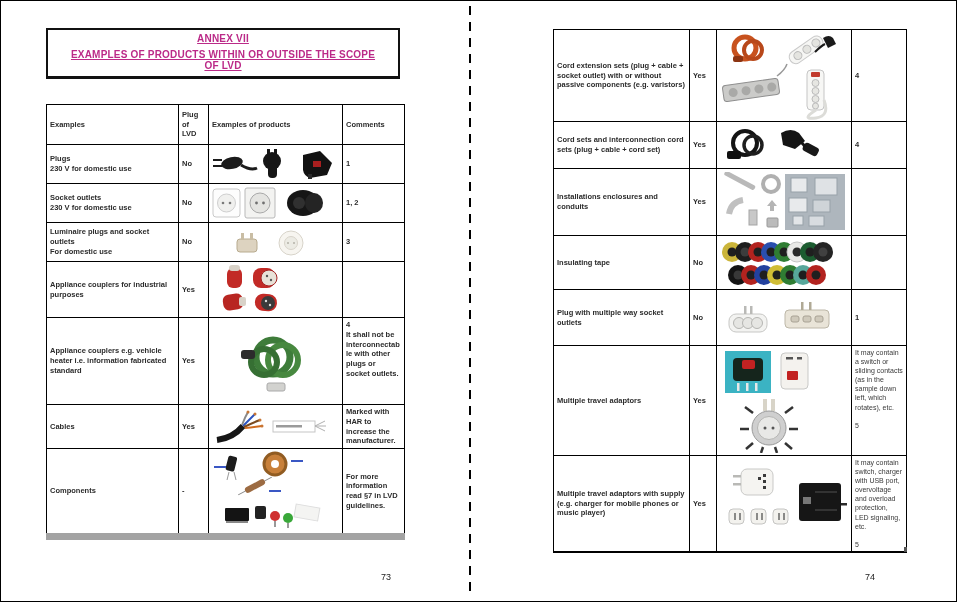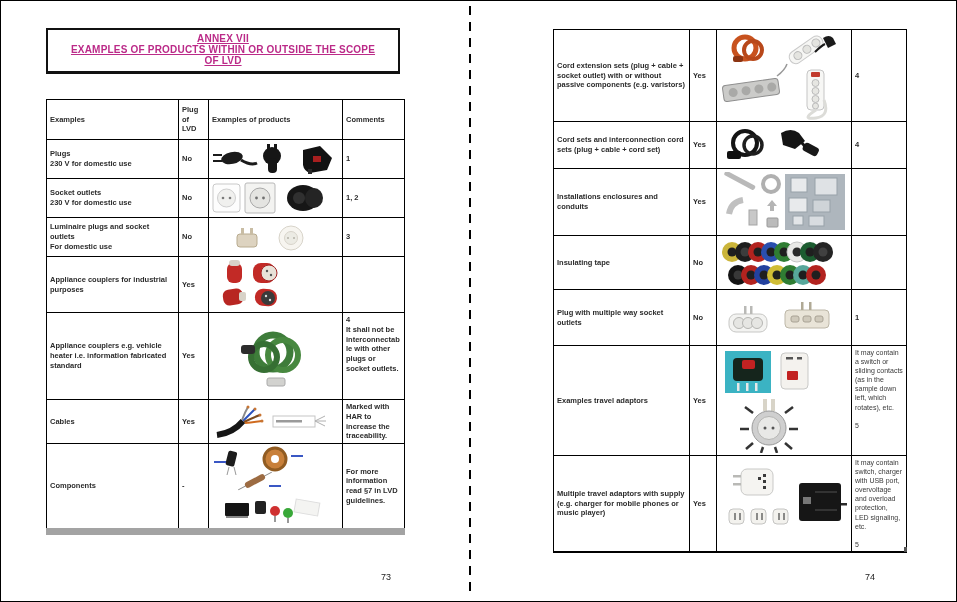--- a/index.html
+++ b/index.html
@@ -5,21 +5,21 @@
   *{box-sizing:border-box;margin:0;padding:0}
   html,body{background:#888}
   .canvas{position:relative;width:957px;height:602px;background:#fff;border:1px solid #000;
           font-family:"Liberation Sans",sans-serif;overflow:hidden}
   .divider{position:absolute;left:468px;top:5px;width:2px;height:592px;
            background:repeating-linear-gradient(to bottom,#000 0,#000 9px,transparent 9px,transparent 16px)}
   .page-left{position:absolute;left:45px;top:27px;width:358px}
   .page-right{position:absolute;left:552px;top:28px;width:353px}
   .title-box{width:354px;border:2px solid #111;border-bottom-width:3px;padding:3px 20px 5px;text-align:center}
   .title-line{font-size:10px;font-weight:bold;text-decoration:underline;letter-spacing:.2px;color:#bb2a88}
-  .title-line + .title-line{}
+  .title-line + .title-line{margin-top:5px}
   table{border-collapse:collapse;table-layout:fixed}
   .tbl-left{width:358px;margin-top:25px}
   .tbl-right{width:353px}
   td{border:1px solid #000;font-size:7.5px;font-weight:bold;color:#2b2b2b;padding:2px 3px;
      vertical-align:middle;white-space:pre-line;overflow-wrap:break-word;line-height:1.3;overflow:hidden}
   td.ex{white-space:normal;padding:1px 2px}
   td.vtop{vertical-align:top}
   td.com-long{font-weight:normal;font-size:7px;color:#3a3a3a;vertical-align:top}
   .tbl-left tr:last-child td{border-bottom:7px solid #a3a3a3}
   .tbl-right tr:last-child td{border-bottom:2px solid #000}
@@ -185,21 +185,21 @@
             <circle cx="44" cy="6" r="1.5" fill="#c87533"></circle>
                   <circle cx="49" cy="12" r="1.5" fill="#c87533"></circle>
             <circle cx="51" cy="18" r="1.5" fill="#c87533"></circle>
                   <circle cx="37" cy="4" r="1.5" fill="#c87533"></circle>
             <rect x="62" y="13" width="42" height="11" fill="#ffffff" stroke="#c5c5c5"></rect>
             <rect x="65" y="17" width="26" height="2.5" fill="#9a9a9a"></rect>
             <path d="M104 18 l10 -5 M104 18 l11 0 M104 18 l10 5" stroke="#b0b0b0" stroke-width="1" fill="none"></path>
           </svg>
               </span>
             </td>
-        <td>Marked with HAR to increase the traceability.</td>
+        <td>Marked with HAR to increase the manufacturer.</td>
       </tr>
 
       <tr style="height:86px">
         <td>Components</td>
         <td>-</td>
         <td class="ex">
               <span class="imgs">
           <svg width="128" height="82">
             <rect x="16" y="6" width="9" height="15" rx="2" fill="#1c1c1c" transform="rotate(14 20 13)"></rect>
             <line x1="18" y1="22" x2="16" y2="30" stroke="#999999"></line>
@@ -388,21 +388,21 @@
             <rect x="96" y="24" width="8" height="6" rx="2" fill="#cfc9bb" stroke="#a9a295"></rect>
             <rect x="82" y="10" width="2.5" height="8" fill="#b0a995"></rect>
                   <rect x="90" y="10" width="2.5" height="8" fill="#b0a995"></rect>
           </svg>
               </span>
             </td>
         <td>1</td>
       </tr>
 
       <tr style="height:110px">
-        <td>Examples travel adaptors</td>
+        <td>Multiple travel adaptors</td>
         <td>Yes</td>
         <td class="ex">
               <span class="imgs">
           <svg width="129" height="104">
             <rect x="6" y="2" width="46" height="42" fill="#3bb3c3"></rect>
             <rect x="14" y="9" width="30" height="23" rx="4" fill="#15251c"></rect>
             <rect x="23" y="11" width="13" height="9" rx="2" fill="#c22222"></rect>
             <rect x="18" y="34" width="2.5" height="8" fill="#e8e8e8"></rect>
             <rect x="27" y="34" width="2.5" height="8" fill="#e8e8e8"></rect>
             <rect x="36" y="34" width="2.5" height="8" fill="#e8e8e8"></rect>

